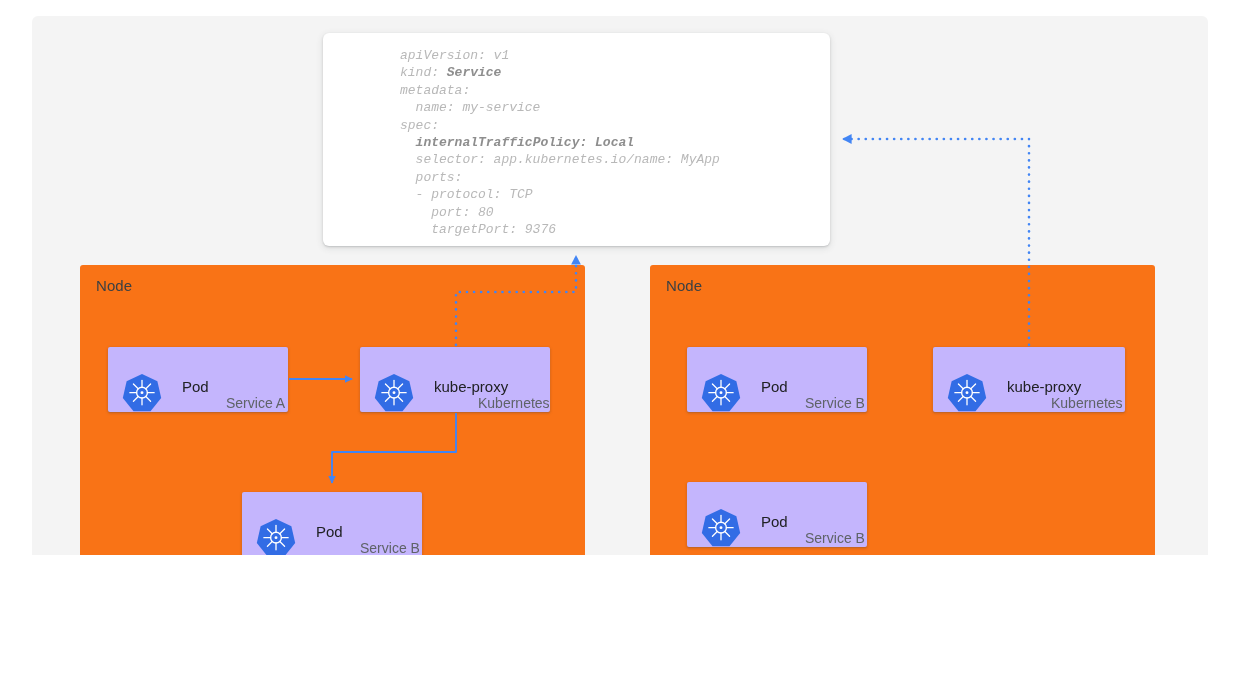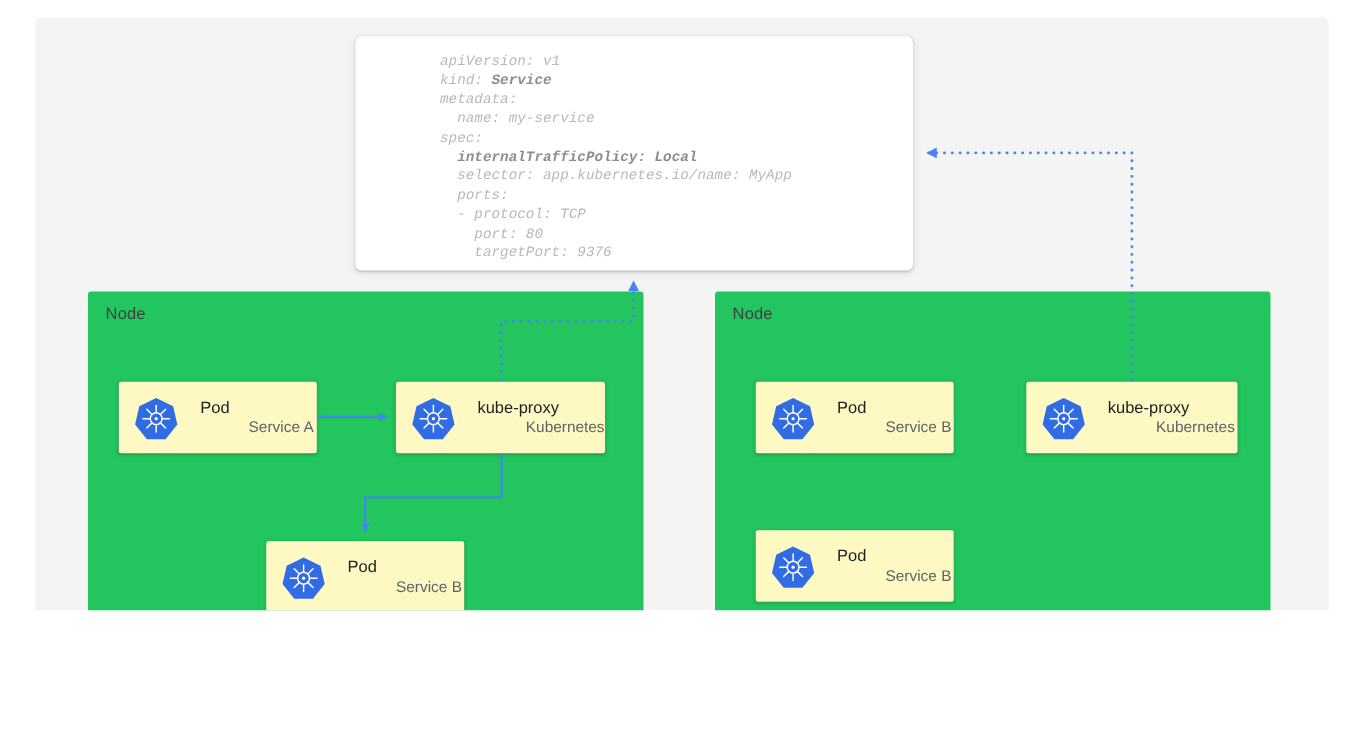--- a/index.html
+++ b/index.html
@@ -21,40 +21,40 @@
     left: 32px;
     top: 16px;
     width: 1176px;
     height: 647px;
     background: #f4f4f4;
     border-radius: 6px;
   }
   
   .node-box {
     position: absolute;
-    background: #22c55e;
+    background: #f97316;
     border-radius: 3px;
   }
   .node-label {
     position: absolute;
     left: 16px;
     top: 12px;
     font-size: 15px;
     color: #3c4043;
     font-family: "Liberation Sans", sans-serif;
     letter-spacing: .1px;
   }
   
   .card {
     position: absolute;
-    background: #fef9c3;
+    background: #c4b5fd;
     border-radius: 2px;
     box-shadow: 0 1px 2px rgba(60,64,67,.28), 0 1px 3px 1px rgba(60,64,67,.08);
     display: flex;
-    align-items: center;
+    align-items: flex-end;
     box-sizing: border-box;
   }
   .card .k8s-icon {
     width: 40px;
     height: 40px;
     margin-left: 14px;
     flex: 0 0 auto;
   }
   .card .card-text {
     margin-left: 20px;

